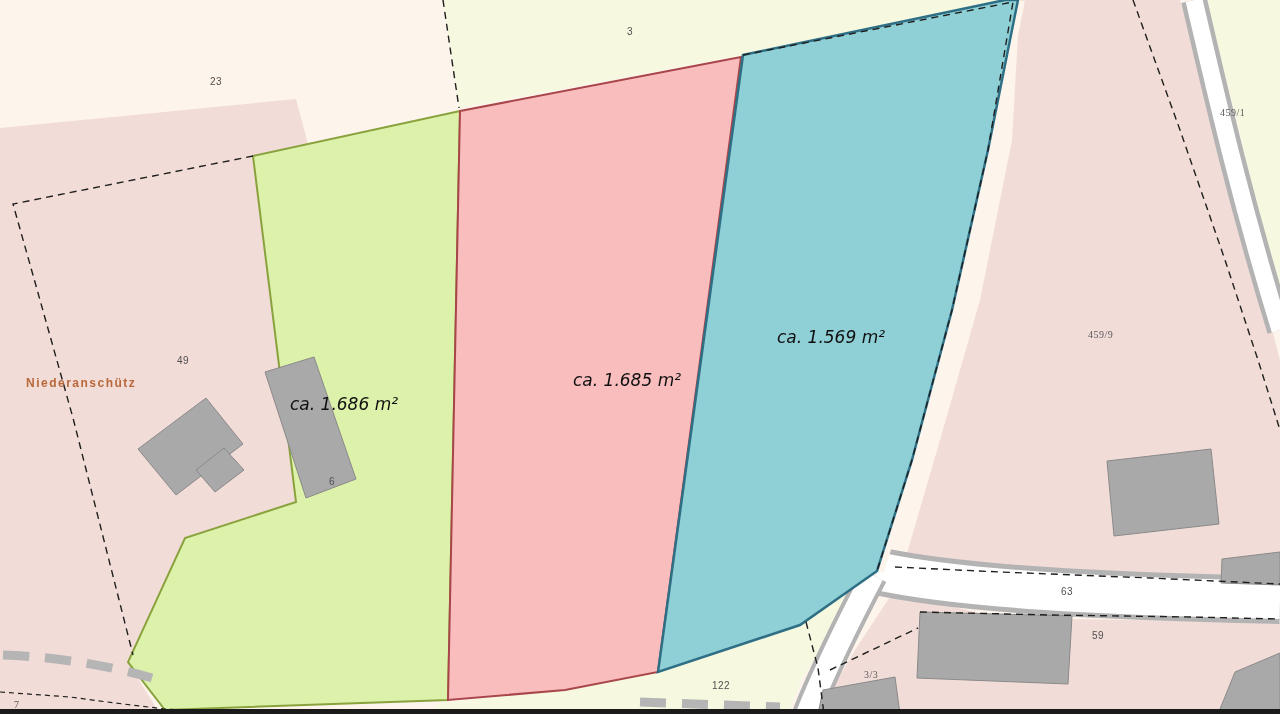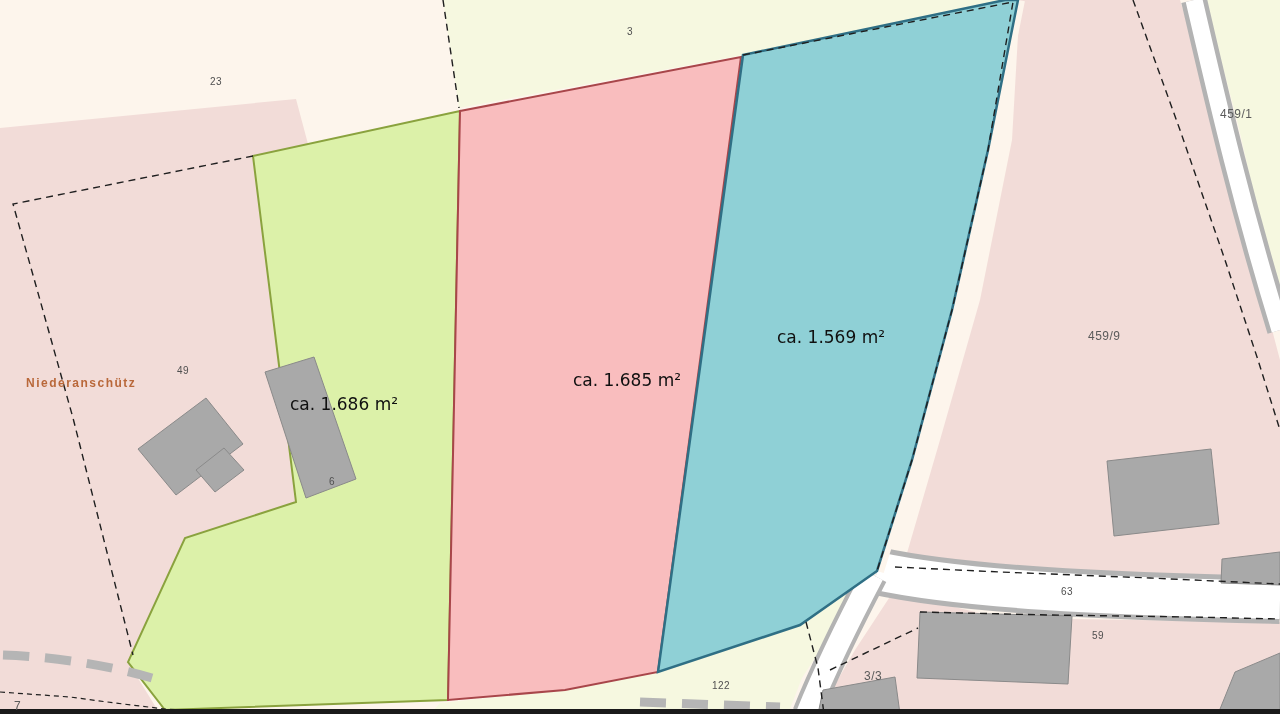--- a/index.html
+++ b/index.html
@@ -1,24 +1,24 @@
 <!DOCTYPE html>
 <html><head>
 <meta charset="utf-8">
 <style>
   html,body{margin:0;padding:0;background:#fdf5ec;}
   #stage{position:relative;width:1280px;height:714px;overflow:hidden;
          font-family:"Liberation Sans",sans-serif;}
   #stage svg{position:absolute;left:0;top:0;}
   .num-label{position:absolute;font-size:10px;color:#4f4f4f;letter-spacing:.5px;
              white-space:nowrap;user-select:none;}
-  .num-label.tiny{font-size:12px;color:#5a5a5a;}
+  .num-label.tiny{font-size:10px;color:#5a5a5a;font-family:Liberation Serif, serif;}
   .place-label{position:absolute;font-size:12px;font-weight:bold;color:#b9683a;
                letter-spacing:1.5px;white-space:nowrap;margin-top:29px;}
-  .area-label{position:absolute;font-size:17px;color:#101010;
+  .area-label{position:absolute;font-style:italic;font-size:17px;color:#101010;
               font-family:"DejaVu Sans","Liberation Sans",sans-serif;white-space:nowrap;}
 </style>
 </head>
 <body>
 
 <div id="stage">
 
   <svg width="1280" height="714" viewBox="0 0 1280 714">
 
     <rect x="0" y="0" width="1280" height="714" fill="#fdf5ec"></rect>
@@ -85,21 +85,21 @@
 
   <div class="place-label" style="left:26px;top:347px;">Niederanschütz</div>
 
   <div class="area-label" style="left:290px;top:394px;">ca. 1.686 m²</div>
   <div class="area-label" style="left:565px;top:370px;margin-left:8px;">ca. 1.685 m²</div>
   <div class="area-label" style="left:777px;top:327px;">ca. 1.569 m²</div>
 
   <span class="num-label" style="left:210px;top:76px;">23</span>
   <span class="num-label" style="left:627px;top:26px;">3</span>
   <span class="num-label tiny" style="left:1220px;top:107px;">459/1</span>
-  <span class="num-label" style="left:177px;top:365px;">49</span>
+  <span class="num-label" style="left:177px;top:355px;">49</span>
   <span class="num-label" style="left:329px;top:476px;">6</span>
   <span class="num-label tiny" style="left:1088px;top:329px;">459/9</span>
   <span class="num-label" style="left:1061px;top:586px;">63</span>
   <span class="num-label" style="left:1092px;top:630px;">59</span>
   <span class="num-label tiny" style="left:864px;top:669px;">3/3</span>
   <span class="num-label" style="left:712px;top:680px;">122</span>
   <span class="num-label tiny" style="left:14px;top:699px;">7</span>
 </div>
 
 </body></html>

